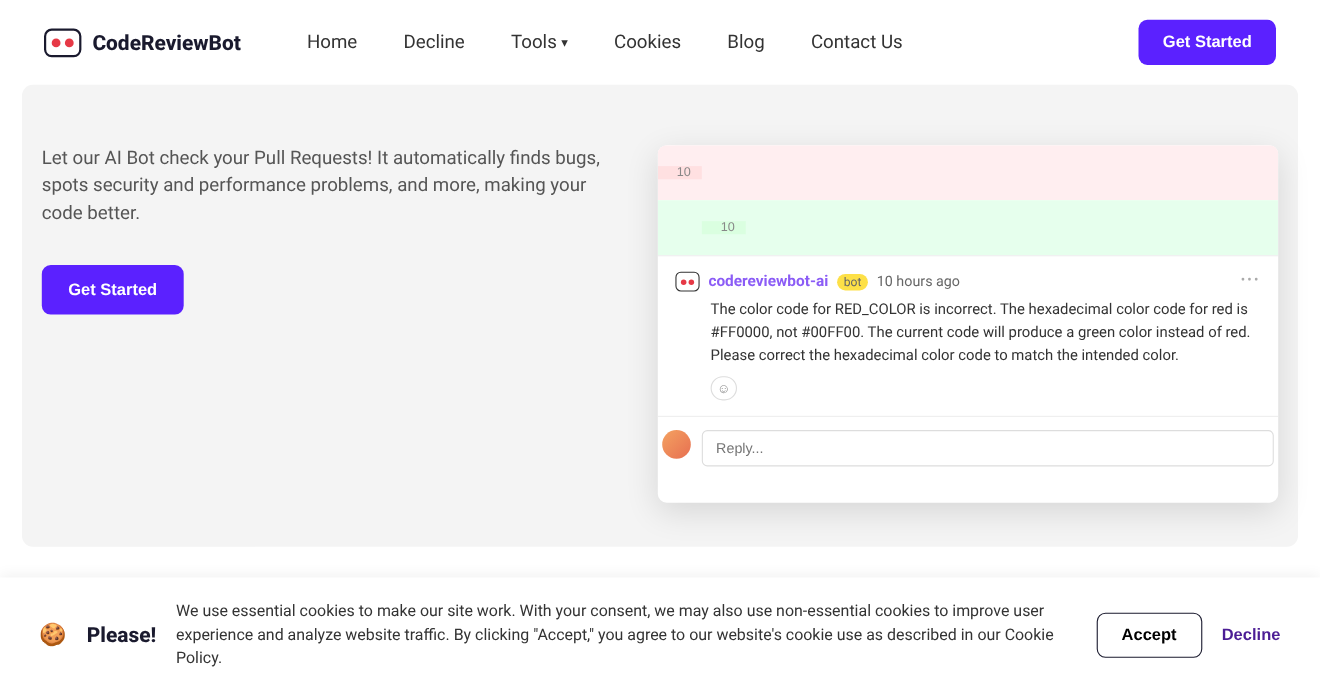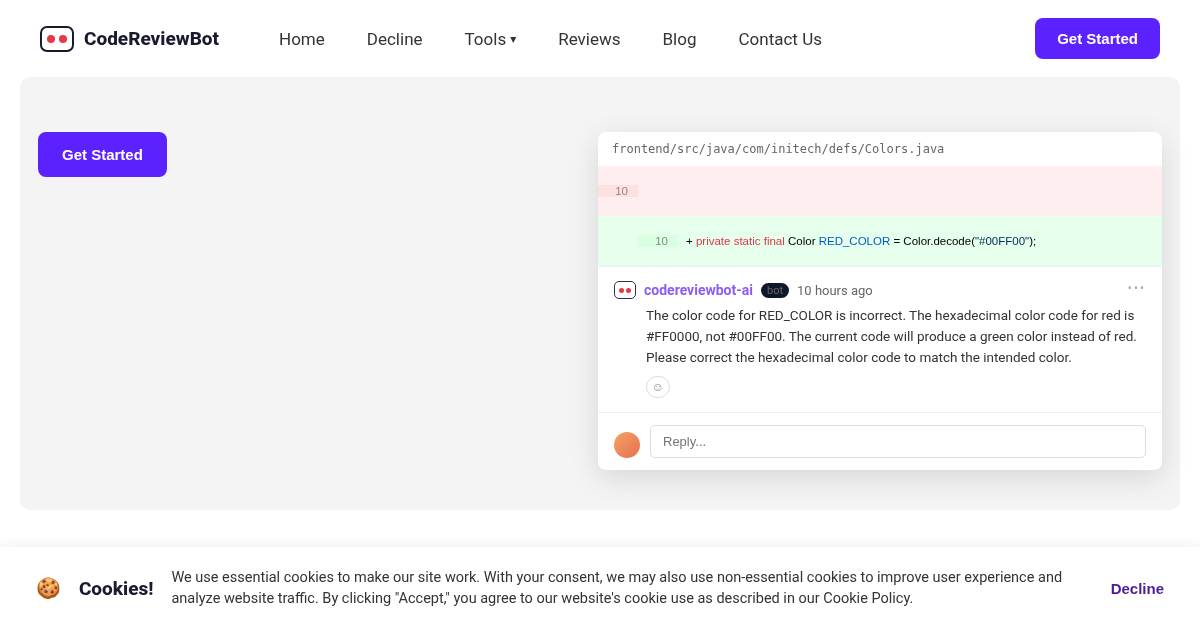--- a/index.html
+++ b/index.html
@@ -34,27 +34,27 @@
 .diff-code { padding-left: 8px; }
 .kw-red { color: #d73a49; }
 .kw-blue { color: #005cc5; }
 .kw-str { color: #032f62; }
 
 .comment-section { padding: 14px 16px; border-top: 1px solid #eee; position: relative; }
 .comment-header { display: flex; align-items: center; gap: 8px; margin-bottom: 6px; }
 .bot-avatar { width: 22px; height: 18px; background: #fff; border: 1.5px solid #333; border-radius: 5px; display: flex; align-items: center; justify-content: center; gap: 2px; }
 .bot-avatar::before, .bot-avatar::after { content: ''; width: 5px; height: 5px; background: #e63946; border-radius: 50%; }
 .comment-author { font-weight: 700; font-size: 14px; color: #8b5cf6; }
-.bot-badge { background: #0f172a; color: #666; padding: 1px 6px; border-radius: 10px; font-size: 11px; }
+.bot-badge { background: #fde047; color: #666; padding: 1px 6px; border-radius: 10px; font-size: 11px; }
 .comment-time { color: #666; font-size: 13px; }
 .comment-body { color: #333; font-size: 13.5px; line-height: 1.55; padding-left: 32px; }
 .reaction { margin-top: 8px; margin-left: 32px; width: 24px; height: 22px; border: 1px solid #ddd; border-radius: 12px; display: flex; align-items: center; justify-content: center; font-size: 12px; color: #888; cursor: pointer; }
 .more-dots { position: absolute; right: 16px; top: 14px; color: #aaa; letter-spacing: 2px; cursor: pointer; font-size: 12px; }
 
-.reply-section { padding: 12px 16px; border-top: 1px solid #eee; display: flex; align-items: flex-end; gap: 10px; }
+.reply-section { padding: 12px 4px; border-top: 1px solid #eee; display: flex; align-items: flex-start; gap: 10px; }
 .user-avatar { width: 26px; height: 26px; border-radius: 50%; background: linear-gradient(135deg, #f4a261, #e76f51); }
 .reply-input { flex: 1; border: 1px solid #ddd; border-radius: 5px; padding: 8px 12px; font-size: 13px; color: #999; }
 
 .cookie-banner { position: absolute; bottom: 0; left: 0; right: 0; background: #fff; padding: 20px 36px; display: flex; align-items: center; gap: 18px; box-shadow: 0 -2px 12px rgba(0,0,0,0.06); }
 .cookie-title { font-weight: 800; font-size: 19px; color: #1a1a2e; white-space: nowrap; }
 .cookie-text { flex: 1; font-size: 14.5px; color: #333; line-height: 1.5; }
 .cookie-btn { padding: 11px 22px; border: 1.5px solid #1a1a2e; background: #fff; border-radius: 8px; font-weight: 700; font-size: 15px; cursor: pointer; }
 .cookie-decline { border: none; background: none; font-weight: 700; font-size: 15px; cursor: pointer; color: #4c1d95; }
 </style>
 </head>
@@ -65,42 +65,41 @@
     <span class="logo-icon"></span>
     <span>CodeReviewBot</span>
   </div>
   <nav class="nav">
     <a class="nav-item">Home</a>
     <a class="nav-item">Decline</a>
     <a class="nav-item">
       <span>Tools</span>
       <span class="chevron">▾</span>
     </a>
-    <a class="nav-item">Reviews</a>
+    <a class="nav-item">Cookies</a>
     <a class="nav-item">Blog</a>
     <a class="nav-item">Contact Us</a>
   </nav>
   <button class="btn-primary">Get Started</button>
 </header>
 
 <section class="hero-section">
   <div class="hero-left">
+    <p class="hero-desc">Let our AI Bot check your Pull Requests! It automatically finds bugs, spots security and performance problems, and more, making your code better.</p>
     <button class="hero-btn">Get Started</button>
   </div>
 
   <div class="review-card">
-    <div class="file-path">frontend/src/java/com/initech/defs/Colors.java</div>
     <div class="diff-line diff-removed">
       <span class="line-num-old">10</span>
       <span class="line-num-new"></span>
     </div>
     <div class="diff-line diff-added">
       <span class="line-num-old"></span>
       <span class="line-num-new">10</span>
-      <span class="diff-code"><span>+ </span><span class="kw-red">private</span> <span class="kw-red">static</span> <span class="kw-red">final</span><span> Color </span><span class="kw-blue">RED_COLOR</span><span> = Color.decode(</span><span class="kw-str">"#00FF00"</span><span>);</span></span>
     </div>
 
     <div class="comment-section">
       <span class="more-dots">•••</span>
       <div class="comment-header">
         <span class="bot-avatar"></span>
         <span class="comment-author">codereviewbot-ai</span>
         <span class="bot-badge">bot</span>
         <span class="comment-time">10 hours ago</span>
       </div>
@@ -110,16 +109,17 @@
 
     <div class="reply-section">
       <div class="user-avatar"></div>
       <input class="reply-input" placeholder="Reply..." style="">
     </div>
   </div>
 </section>
 
 <div class="cookie-banner">
   <span style="font-size:20px;">🍪</span>
-  <span class="cookie-title">Cookies!</span>
+  <span class="cookie-title">Please!</span>
   <span class="cookie-text">We use essential cookies to make our site work. With your consent, we may also use non-essential cookies to improve user experience and analyze website traffic. By clicking "Accept," you agree to our website's cookie use as described in our Cookie Policy.</span>
+  <button class="cookie-btn">Accept</button>
   <button class="cookie-decline">Decline</button>
 </div>
 
 </body></html>

